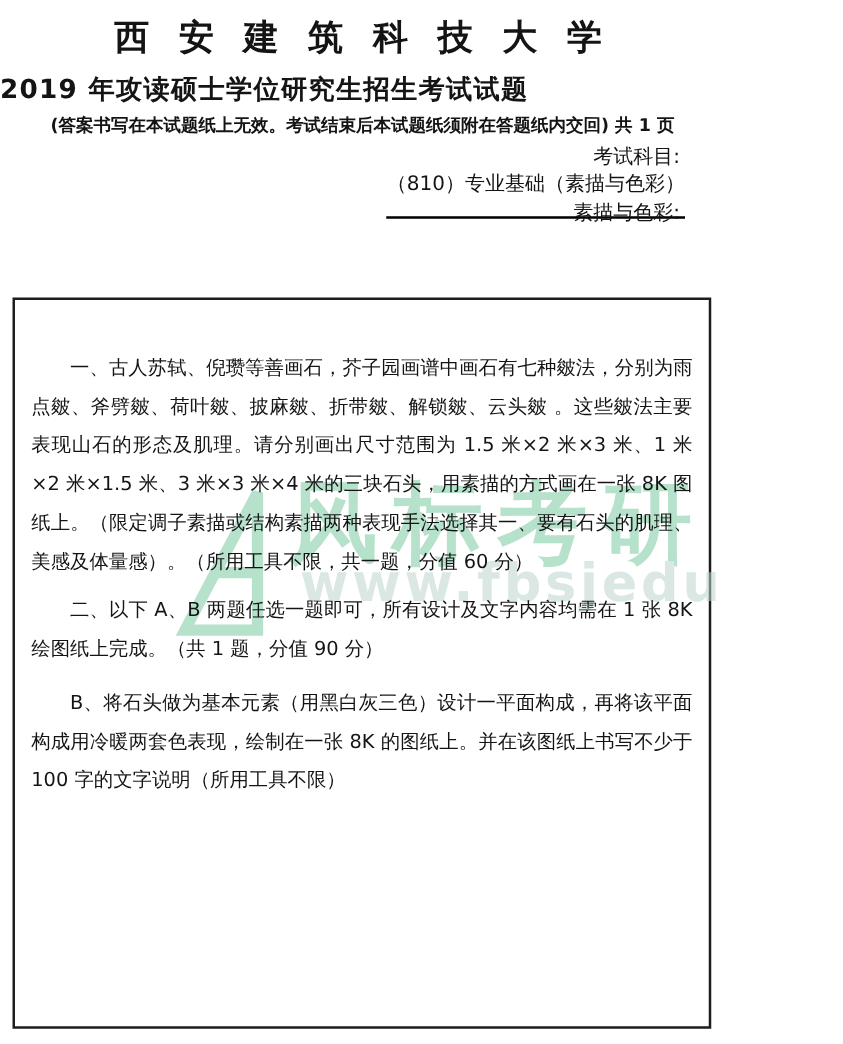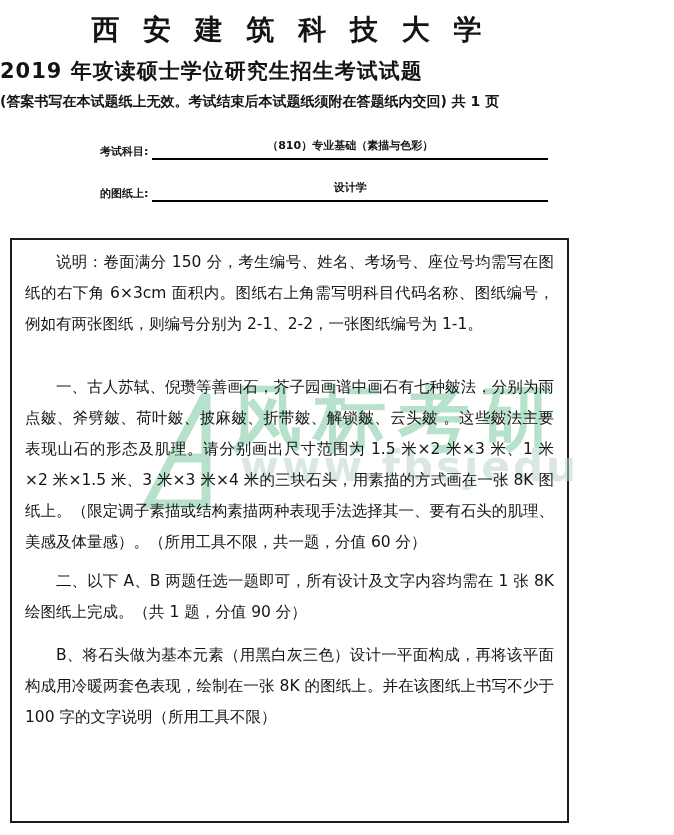--- a/index.html
+++ b/index.html
@@ -11,31 +11,31 @@
   
   .uni-title {
     margin:13px 0 0 0; text-align:center;
     font-size:28px; font-weight:900; letter-spacing:7px; line-height:34px;
   }
   .exam-title {
     margin:11px 0 0 0; 
     font-size:21px; font-weight:800; letter-spacing:1px; line-height:26px;
   }
   .answer-note {
-    margin:7px 0 0 0; text-align:left;
+    margin:7px 0 0 0; text-align:center;
     font-size:14px; font-weight:700; line-height:20px;
   }
   
   .fields { margin:4px 32px 0 100px; }
-  .field-row { display:flex; align-items:flex-end; height:45px; font-size:11px; font-weight:700; }
+  .field-row { display:flex; align-items:flex-end; height:45px; font-size:16px; font-weight:400;flex-direction:column; }
   .field-row.second { height:42px; }
   .field-label { white-space:nowrap; padding:0 4px 1px 0; }
   .field-line {
     flex:1; text-align:center; border-bottom:2px solid #000;
-    padding-bottom:2px; line-height:20px;
+    padding-bottom:16px; line-height:20px;
   }
   
   .main-box {
     position:relative; box-sizing:border-box;
     margin:36px 11px 0 10px; height:585px;
     border:2px solid #1d1d1d;
     padding:7px 13px 12px 13px;
     font-size:15.5px; line-height:31px; font-weight:500;
     text-align:justify;
   }
@@ -70,37 +70,35 @@
   <h1 class="uni-title">西 安 建 筑 科 技 大 学</h1>
   <h2 class="exam-title">2019 年攻读硕士学位研究生招生考试试题</h2>
   <p class="answer-note">(答案书写在本试题纸上无效。考试结束后本试题纸须附在答题纸内交回) 共 1 页</p>
 
   <div class="fields">
     <div class="field-row">
       <span class="field-label">考试科目:</span>
       <span class="field-line"><span>（810）专业基础（素描与色彩）</span></span>
     </div>
     <div class="field-row second">
-      <span class="field-label">的图纸上:</span>
-      <span class="field-line"><span>设计学</span></span>
+      <span class="field-label">素描与色彩:</span>
     </div>
   </div>
 
   <div class="main-box">
 
     <div class="watermark">
       <svg class="wm-logo" width="86" height="130" viewBox="0 0 86 130" aria-hidden="true">
         <path d="M8 124 L66 14 L66 124 Z" fill="none" stroke="#7cc9a2" stroke-width="9"></path>
         <path d="M34 78 L66 78" fill="none" stroke="#7cc9a2" stroke-width="9"></path>
       </svg>
       <div class="wm-brand">风标考研</div>
       <div class="wm-url">www.fbsjedu.com</div>
     </div>
 
-    <p class="para">说明：卷面满分 150 分，考生编号、姓名、考场号、座位号均需写在图纸的右下角 6×3cm 面积内。图纸右上角需写明科目代码名称、图纸编号，例如有两张图纸，则编号分别为 2-1、2-2，一张图纸编号为 1-1。</p>
 
     <p class="para p-q1">一、古人苏轼、倪瓒等善画石，芥子园画谱中画石有七种皴法，分别为雨点皴、斧劈皴、荷叶皴、披麻皴、折带皴、解锁皴、云头皴 。这些皴法主要表现山石的形态及肌理。请分别画出尺寸范围为 1.5 米×2 米×3 米、1 米×2 米×1.5 米、3 米×3 米×4 米的三块石头，用素描的方式画在一张 8K 图纸上。（限定调子素描或结构素描两种表现手法选择其一、要有石头的肌理、美感及体量感）。（所用工具不限，共一题，分值 60 分）</p>
 
     <p class="para p-q2">二、以下 A、B 两题任选一题即可，所有设计及文字内容均需在 1 张 8K 绘图纸上完成。（共 1 题，分值 90 分）</p>
 
 
     <p class="para p-qb">B、将石头做为基本元素（用黑白灰三色）设计一平面构成，再将该平面构成用冷暖两套色表现，绘制在一张 8K 的图纸上。并在该图纸上书写不少于 100 字的文字说明（所用工具不限）</p>
 
   </div>
 

